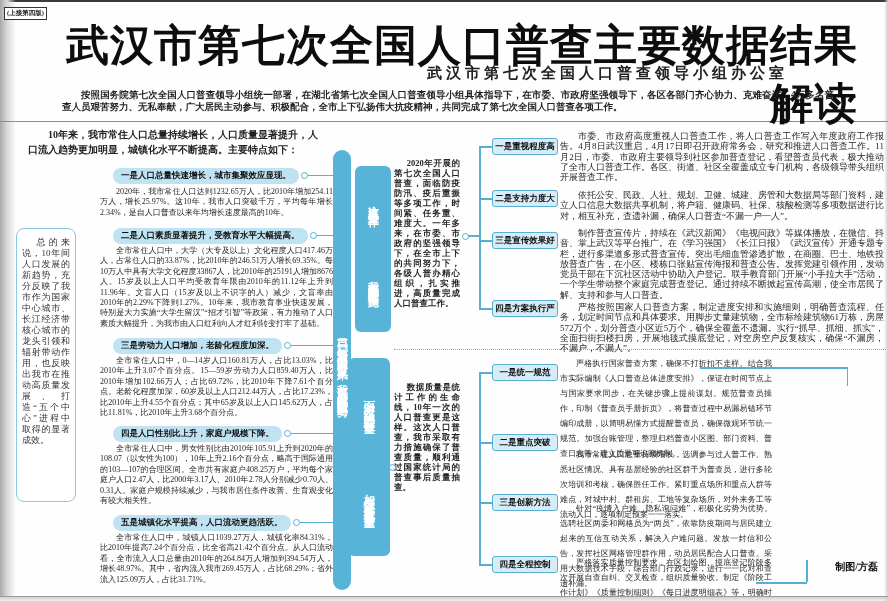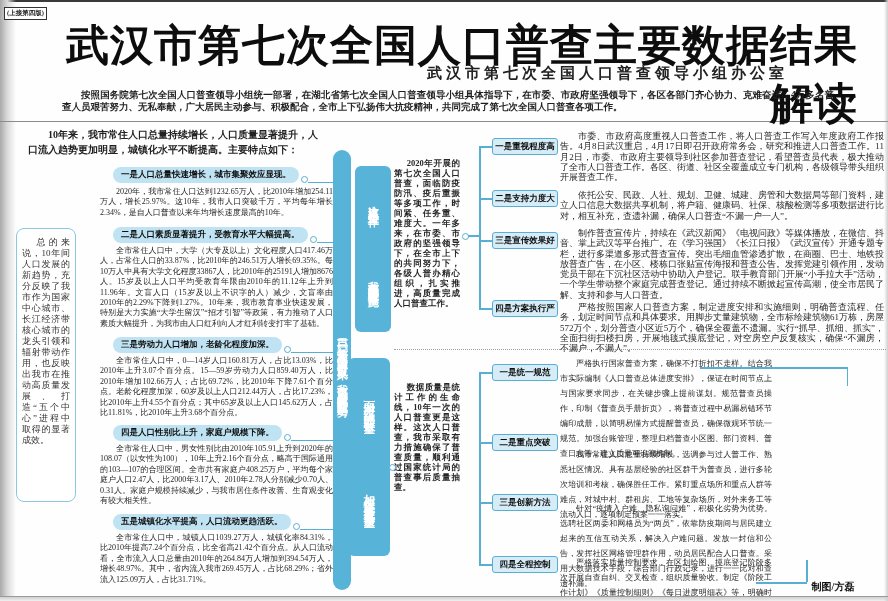--- a/index.html
+++ b/index.html
@@ -15,21 +15,21 @@
   .edgeR{left:884px;top:0;width:4px;height:601px;background:linear-gradient(270deg,#cfcfcf,rgba(255,255,255,0));}
   .tagbox{left:4px;top:7px;border:1px solid #333;padding:1px 2px;font-size:6.5px;font-weight:bold;background:#fff;}
   .title{left:30px;top:17px;width:828px;text-align:right;font-size:43px;font-weight:700;letter-spacing:1px;color:#0d0d0d;}
   .subtitle{left:100px;top:64px;width:688px;text-align:right;font-size:15px;font-weight:700;letter-spacing:4px;color:#222;}
   .intro{left:62px;top:90px;width:772px;font-size:9.5px;line-height:11.5px;font-weight:600;}
   .rule1{left:0;top:121px;width:888px;height:1px;background:#8c8c8c;}
   .rule2{left:0;top:596px;width:888px;height:1px;background:#9a9a9a;}
   .lede{left:28px;top:127px;width:296px;font-size:10px;line-height:15px;font-weight:600;color:#222;}
   .sumbox{left:16px;top:228px;width:48px;height:256px;border:1.5px solid #8cc8e2;border-radius:8px;background:#fff;
           padding:8px 5px;font-size:9px;line-height:11px;color:#333;text-align:justify;text-indent:1.6em;box-sizing:content-box;}
-  .secrow{left:113px;width:220px;height:15px;display:flex;align-items:flex-end;}
+  .secrow{left:113px;width:220px;height:15px;display:flex;align-items:center;}
   .pill{background:#bfe3f2;border-radius:8px;padding:2px 8px;font-size:8.5px;font-weight:bold;color:#101010;white-space:nowrap;}
   .dot{width:5px;height:5px;border:1.2px solid #58aed3;border-radius:50%;background:#fff;margin-left:2px;flex:none;}
   .flexline{flex:1;height:1.5px;background:#58aed3;}
   .secbody{left:100px;width:233px;font-size:8px;line-height:10.4px;}
   .vblue{background:#57b3d8;color:#fff;font-weight:bold;writing-mode:vertical-rl;text-orientation:upright;}
   .bar1{left:333px;top:150px;width:18px;height:440px;border-radius:9px;font-size:11px;letter-spacing:2px;
         display:flex;align-items:center;justify-content:center;}
   .qbox{border-radius:6px;display:flex;flex-direction:row-reverse;justify-content:space-around;align-items:center;padding:5px 3px;box-sizing:border-box;}
   .qbox span{writing-mode:vertical-rl;text-orientation:upright;}
   .box2{left:355px;top:166px;width:36px;height:166px;font-size:11px;letter-spacing:1.5px;}
@@ -38,21 +38,21 @@
   .dotted{left:394px;top:349px;width:492px;border-top:1.5px dotted #9f9f9f;height:0;}
   .lineH{background:#58aed3;height:1.5px;}
   .lineV{background:#58aed3;width:1.5px;}
   .cdot{width:5px;height:5px;border:1.2px solid #58aed3;border-radius:50%;background:#fff;}
   .hbox{left:492px;width:66px;height:17px;background:#d6ecf7;border:1.2px solid #58aed3;border-radius:3px;
         display:flex;align-items:center;justify-content:center;font-size:8.5px;font-weight:bold;color:#0e0e0e;box-sizing:border-box;}
   .g1body{left:560px;width:324px;font-size:9px;line-height:10.3px;}
   .g2body{left:560px;width:212px;font-size:8px;line-height:15px;}
   .outbox{left:776px;top:386px;width:98px;height:174px;border:1.5px solid #85c7e2;border-radius:8px;background:#fff;
           padding:7px 6px;font-size:8px;line-height:10.7px;color:#333;text-align:justify;text-indent:1.6em;box-sizing:border-box;}
-  .credit{left:788px;top:580px;width:90px;text-align:center;font-size:10px;font-weight:bold;color:#111;}
+  .credit{left:788px;top:560px;width:90px;text-align:right;font-size:10px;font-weight:bold;color:#111;}
 </style>
 </head>
 <body>
 
 <div id="page">
 
   <div class="abs topline"></div>
   <div class="abs edgeL"></div>
   <div class="abs edgeB"></div>
   <div class="abs edgeR"></div>

